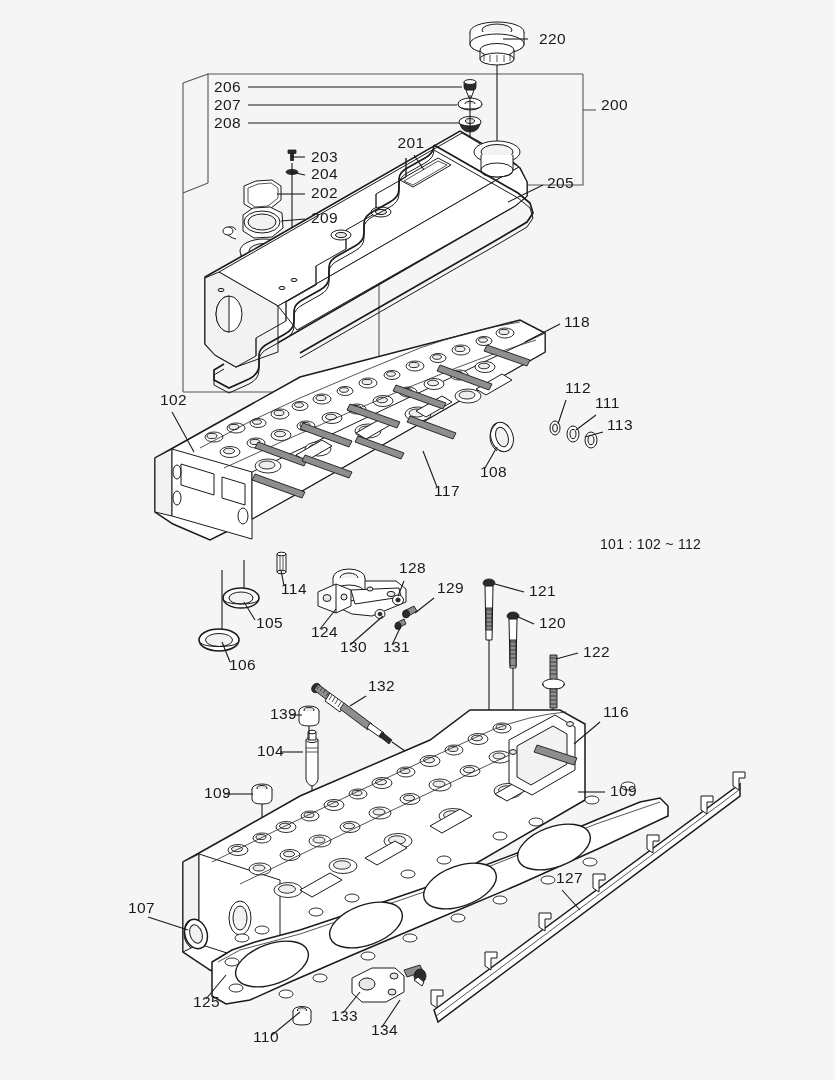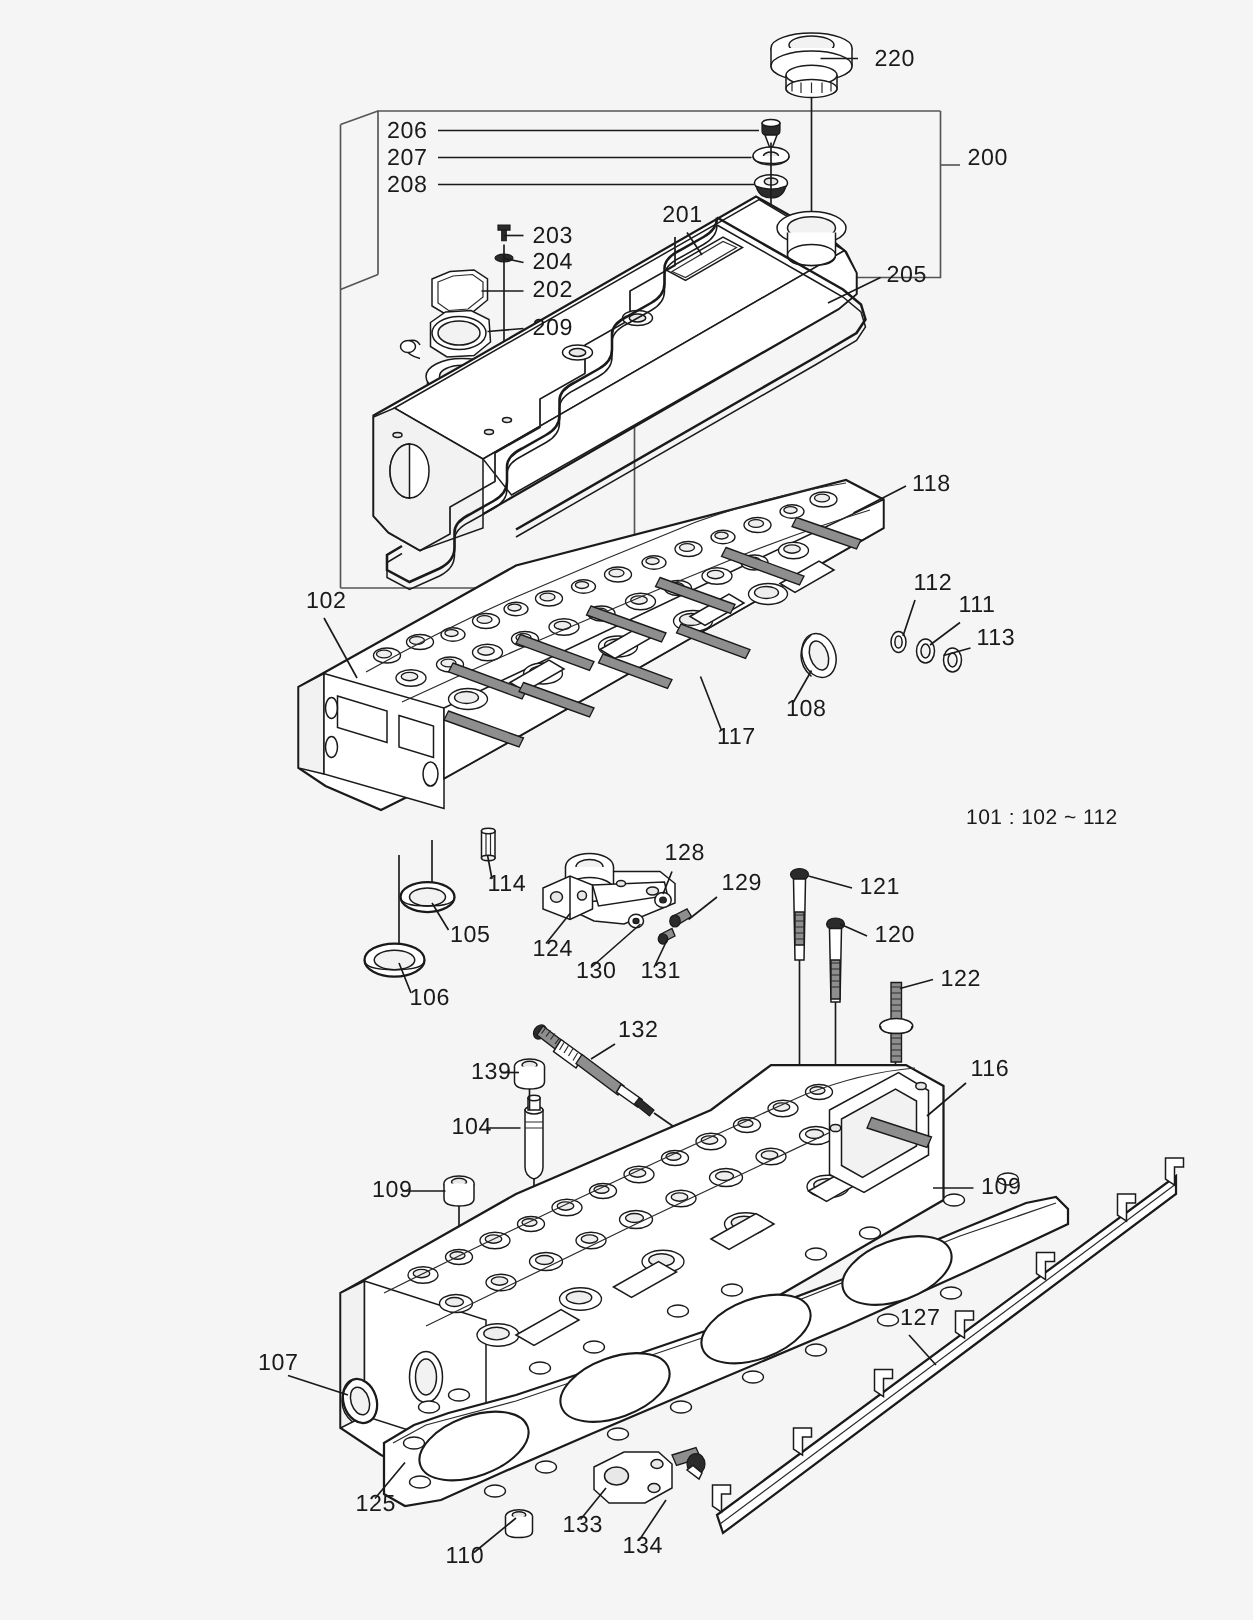--- a/index.html
+++ b/index.html
@@ -3,21 +3,21 @@
 <meta charset="utf-8">
 <style>
   html,body{margin:0;padding:0;}
   body{
     width:835px;height:1080px;
     background:#f5f5f5;
     font-family:"Liberation Sans",sans-serif;
     overflow:hidden;
     position:relative;
   }
-  #sheet{position:absolute;inset:0;margin-left:44px;}
+  #sheet{position:absolute;inset:0;}
   svg{display:block;}
   .ln{fill:none;stroke:#1a1a1a;stroke-width:1;}
   .ln-th{fill:none;stroke:#1a1a1a;stroke-width:1.7;}
   .ln-thin{fill:none;stroke:#2a2a2a;stroke-width:0.8;}
   .lead{fill:none;stroke:#1a1a1a;stroke-width:1.1;}
   .brk{fill:none;stroke:#555;stroke-width:1.1;}
   .fw{fill:#ffffff;stroke:#1a1a1a;stroke-width:1;}
   .fw-th{fill:#ffffff;stroke:#1a1a1a;stroke-width:1.5;}
   .fl{fill:#f2f2f2;stroke:#1a1a1a;stroke-width:1;}
   .fl2{fill:#e8e8e8;stroke:#1a1a1a;stroke-width:1;}

